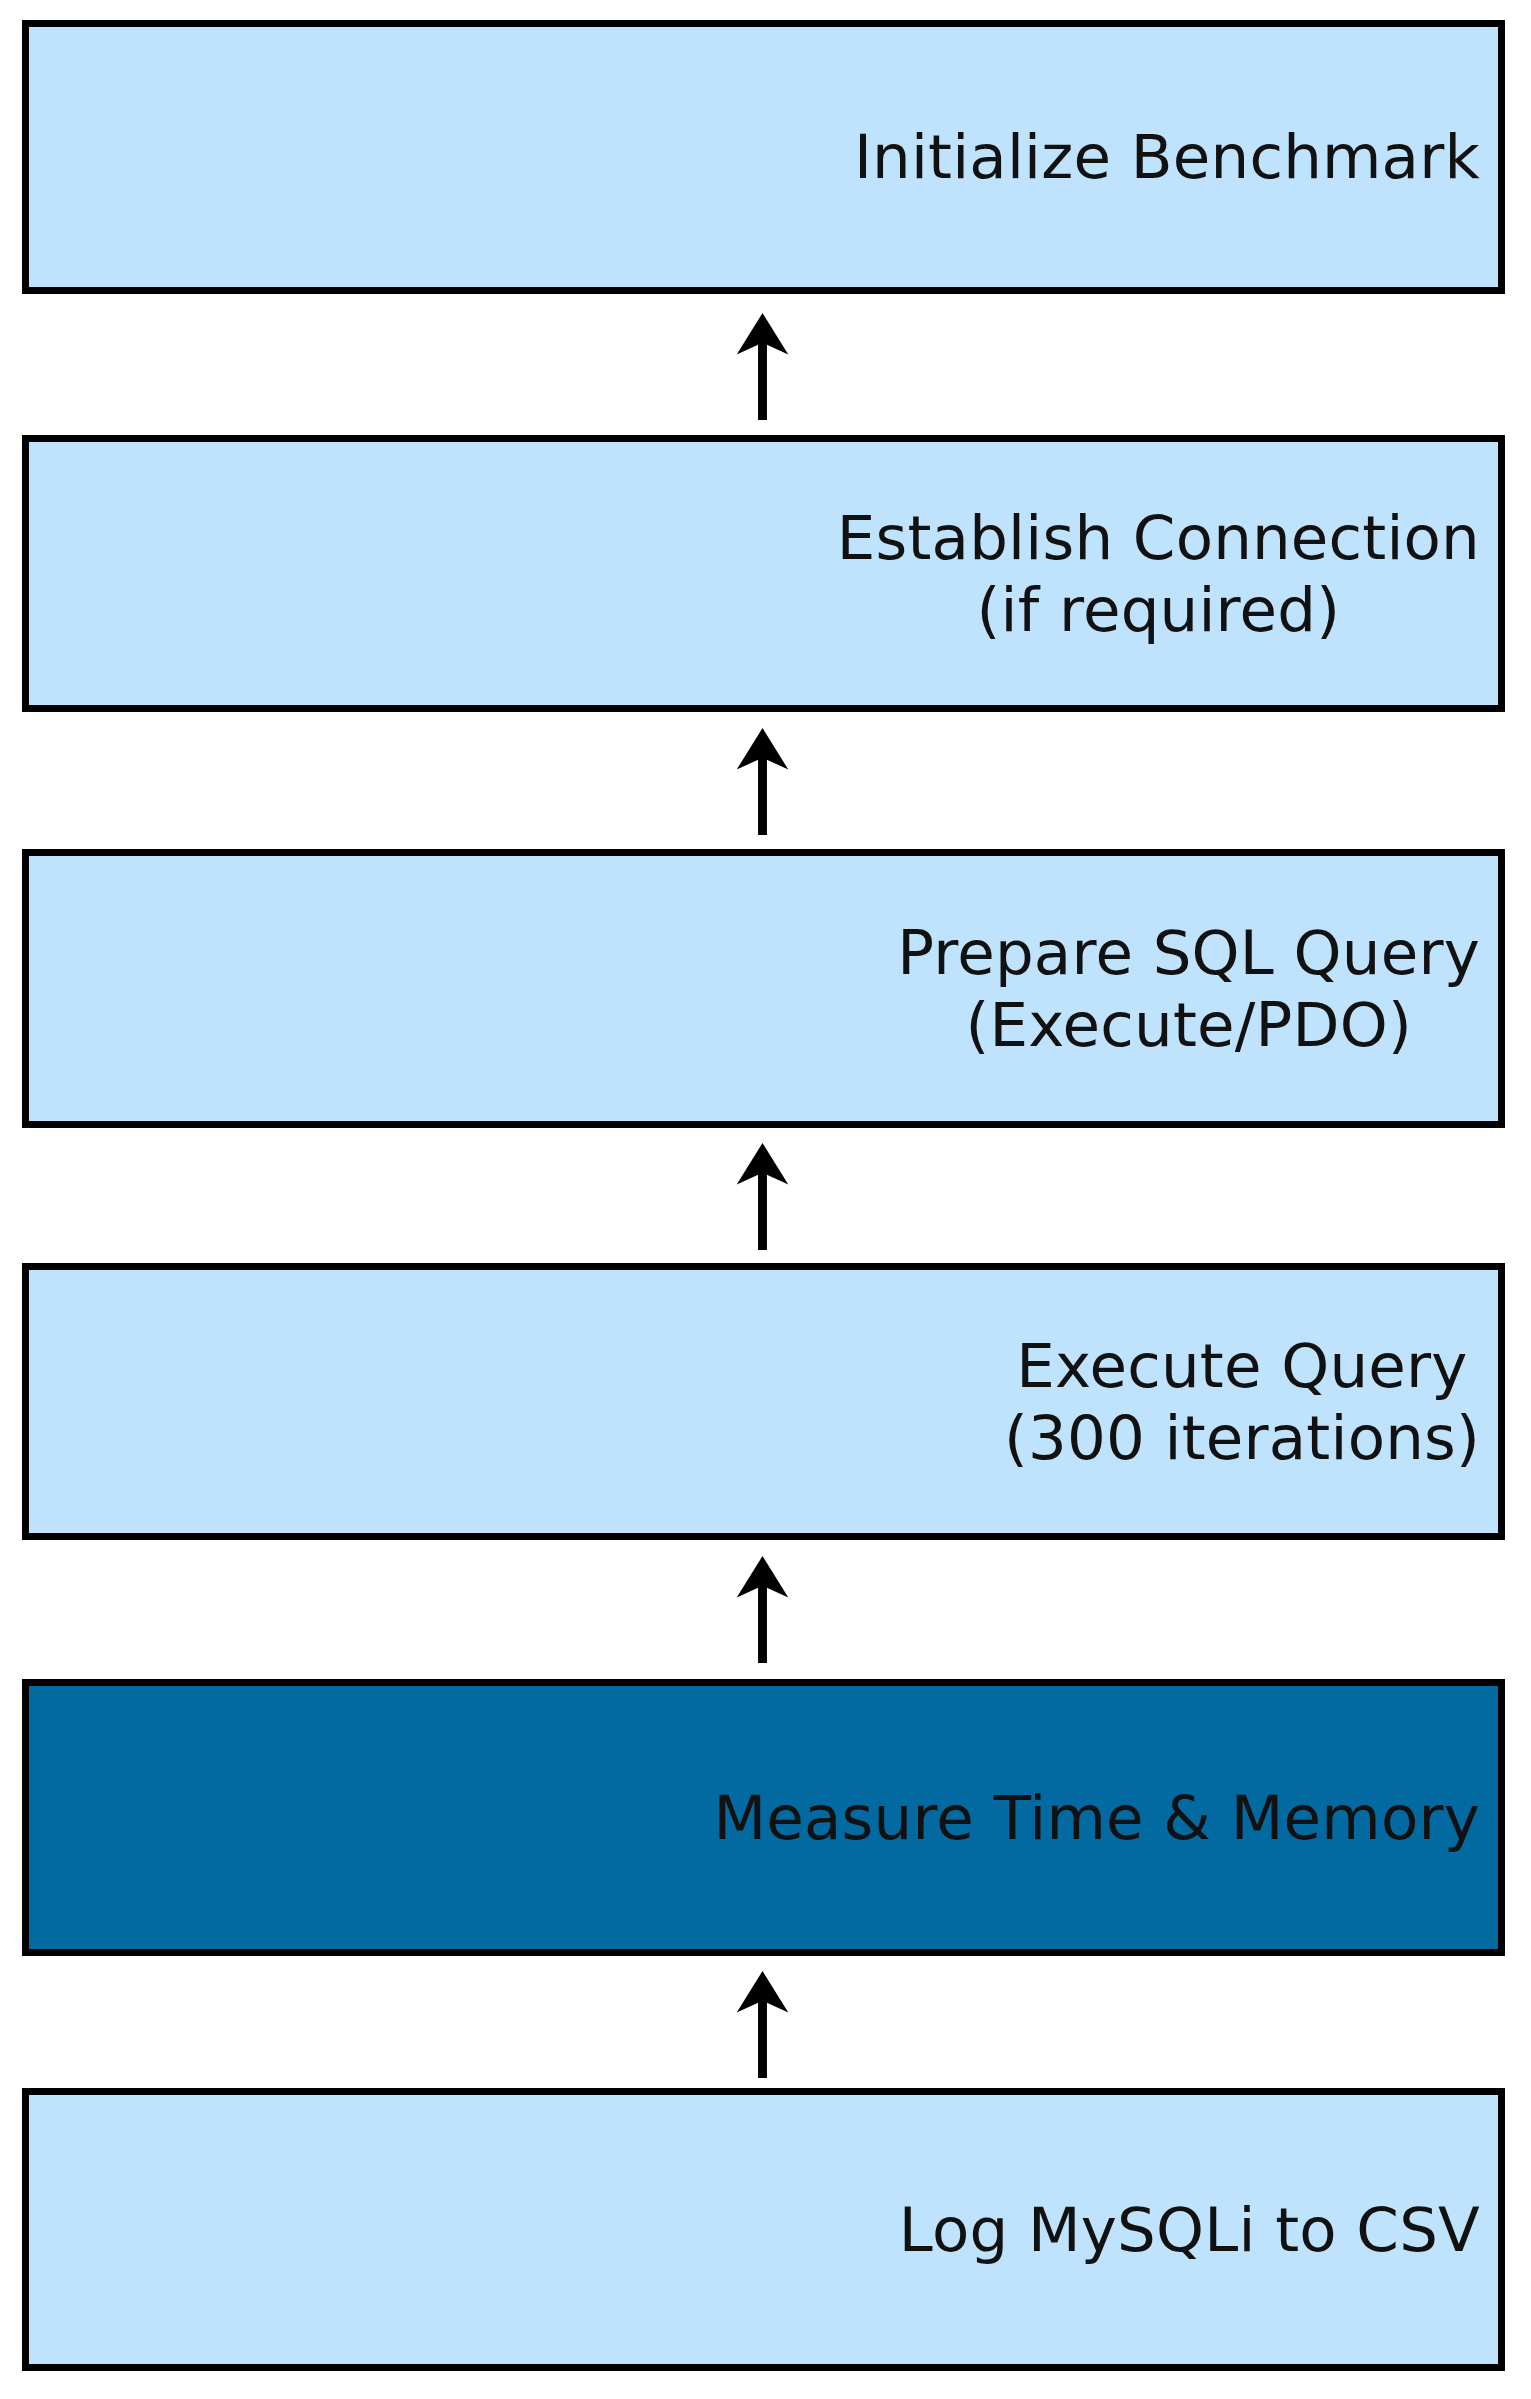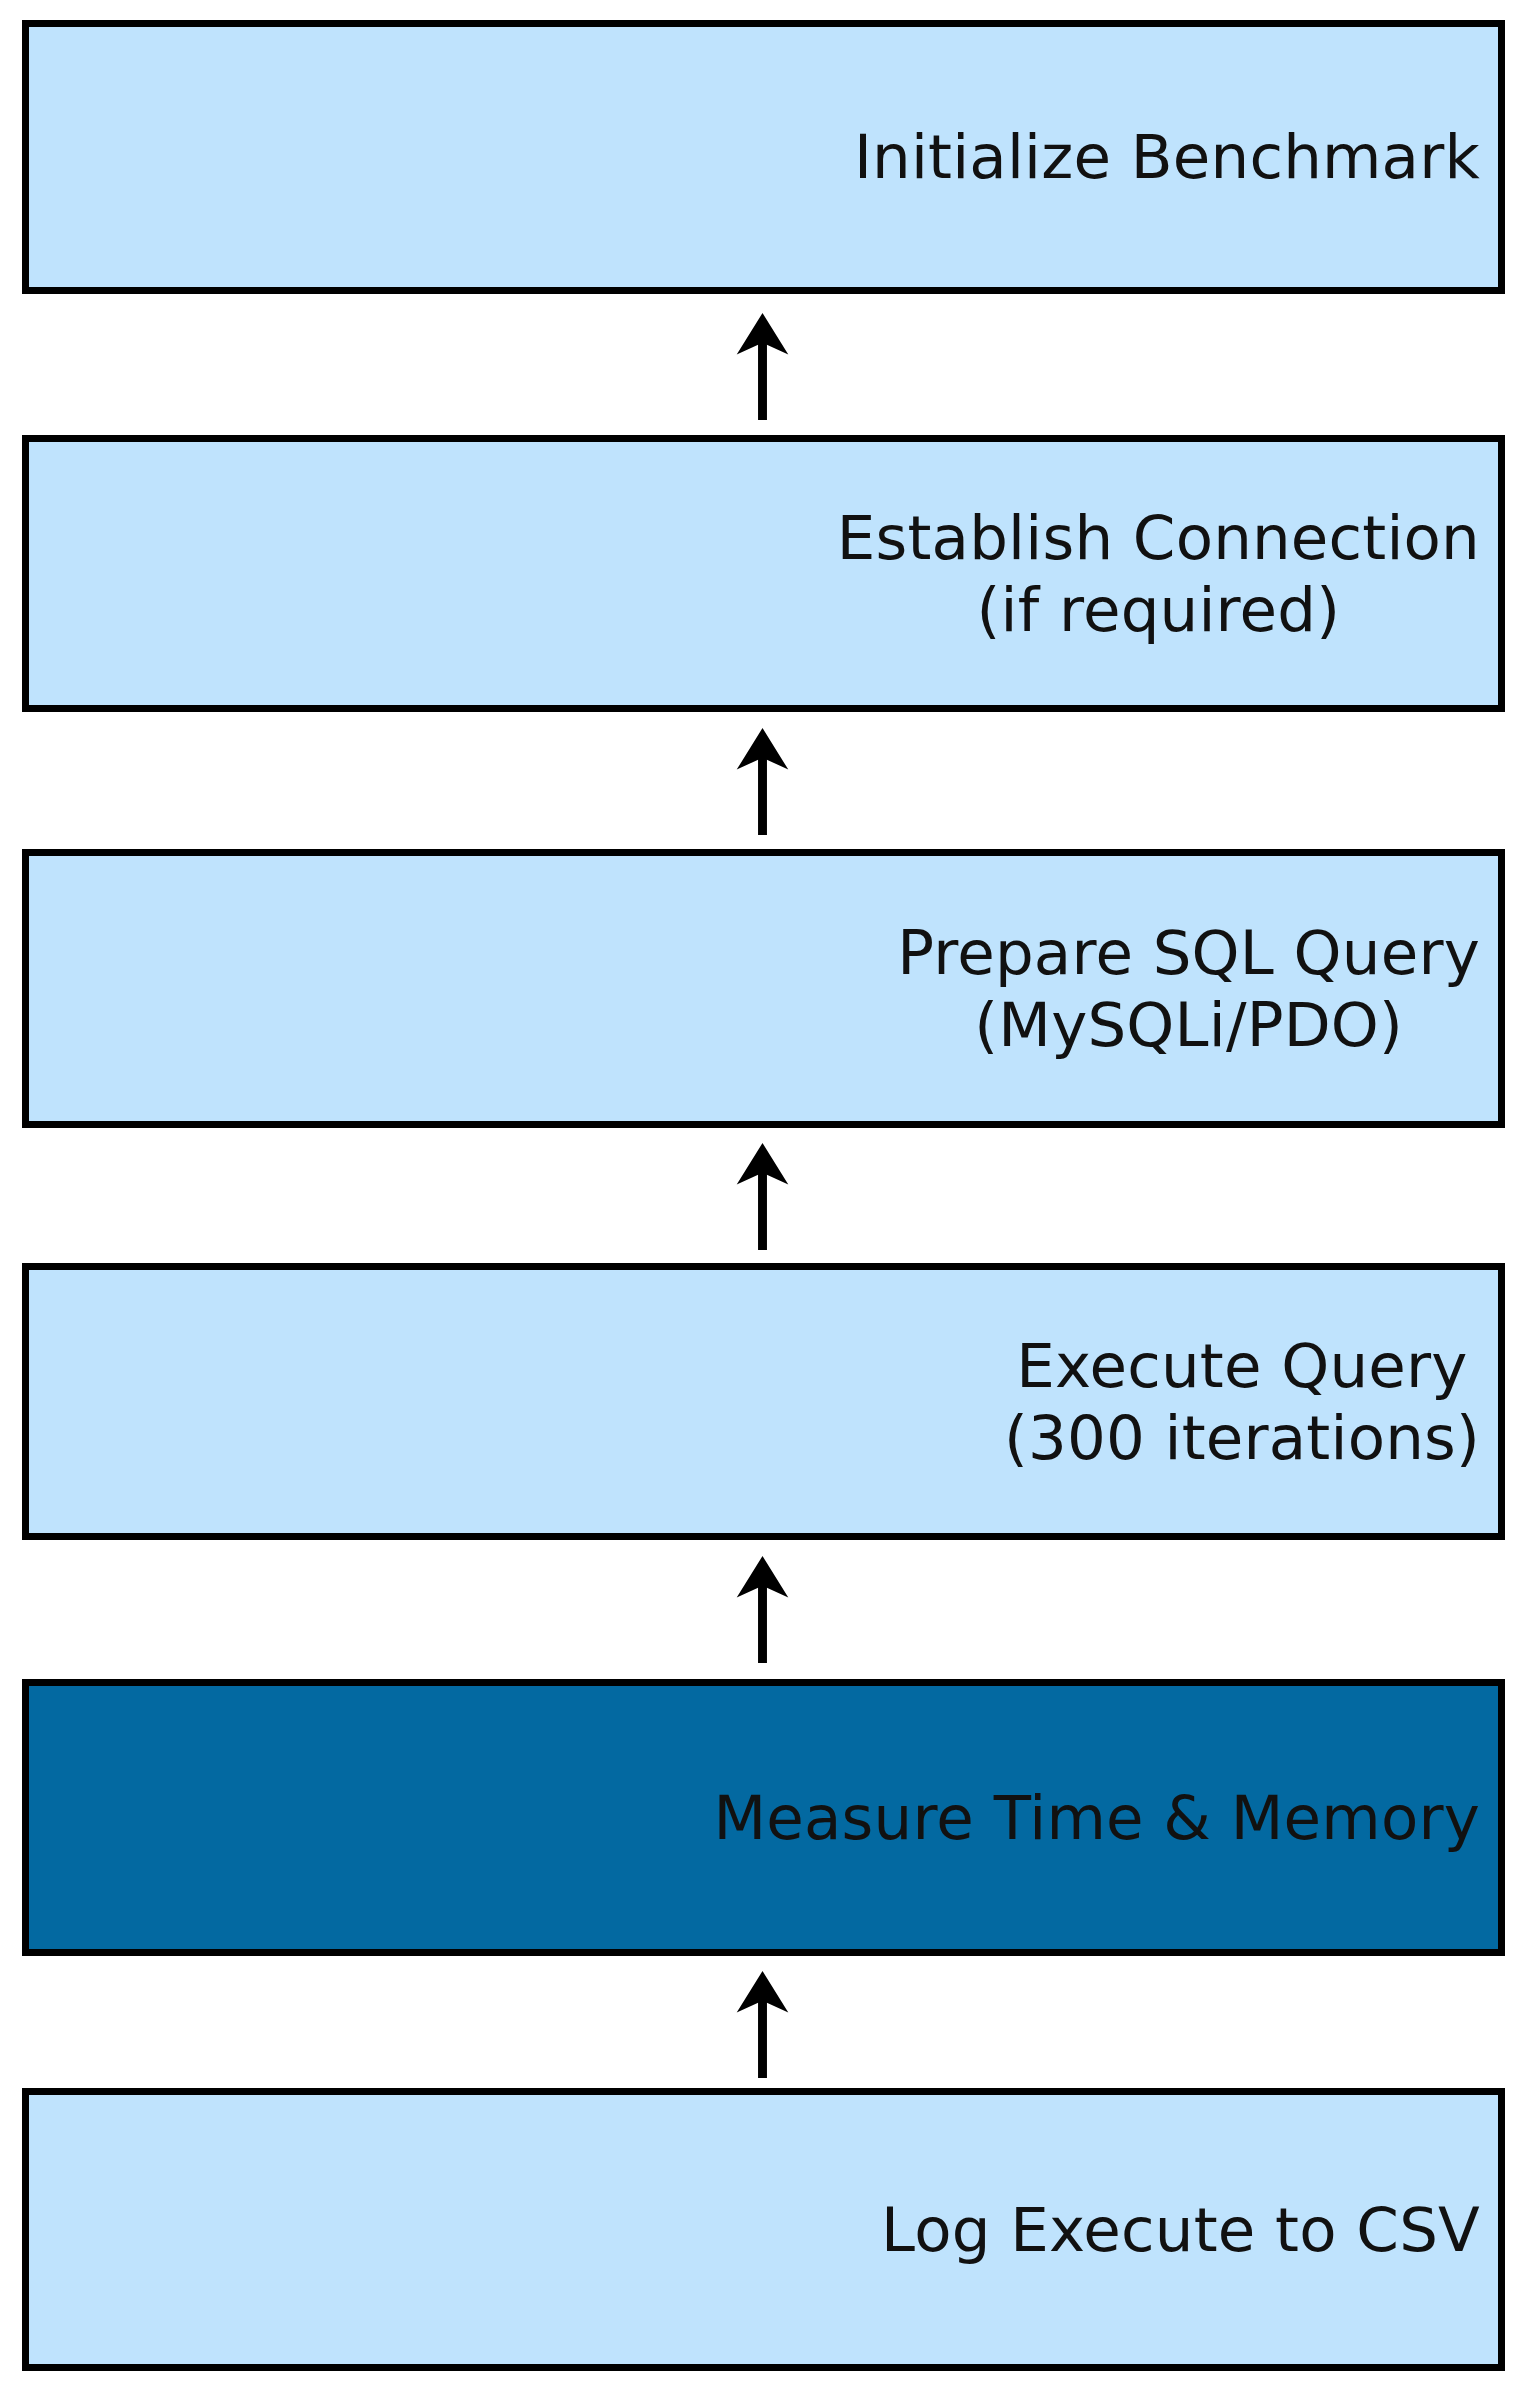--- a/index.html
+++ b/index.html
@@ -83,19 +83,19 @@
     <div class="flow-arrow" style="left: 703px; top: 1969px; height: 109px;">
       <svg viewBox="0 0 120 110" preserveAspectRatio="none">
         <line x1="60" y1="110" x2="60" y2="22" stroke="#000000" stroke-width="9"></line>
         <polygon points="60,2 34,44 60,32 86,44" fill="#000000"></polygon>
       </svg>
     </div>
     <div class="flow-node" style="left: 22px; top: 20px; width: 1483px; height: 274px; background: rgb(191, 227, 253); border-color: rgb(0, 0, 0); color: rgb(17, 17, 17);"><span>Initialize Benchmark</span></div>
     <div class="flow-node" style="left: 22px; top: 435px; width: 1483px; height: 277px; background: rgb(191, 227, 253); border-color: rgb(0, 0, 0); color: rgb(17, 17, 17); padding-left: 7px;"><span>Establish Connection
 (if required)</span></div>
     <div class="flow-node" style="left: 22px; top: 849px; width: 1483px; height: 279px; background: rgb(191, 227, 253); border-color: rgb(0, 0, 0); color: rgb(17, 17, 17);"><span>Prepare SQL Query
-(MySQLi/PDO)</span></div>
+(Execute/PDO)</span></div>
     <div class="flow-node" style="left: 22px; top: 1263px; width: 1483px; height: 277px; background: rgb(191, 227, 253); border-color: rgb(0, 0, 0); color: rgb(17, 17, 17);"><span>Execute Query
 (300 iterations)</span></div>
     <div class="flow-node" style="left: 22px; top: 1679px; width: 1483px; height: 277px; background: #0369a1; border-color: rgb(0, 0, 0); color: rgb(17, 17, 17);"><span>Measure Time &amp; Memory</span></div>
-    <div class="flow-node" style="left: 22px; top: 2088px; width: 1483px; height: 283px; background: rgb(191, 227, 253); border-color: rgb(0, 0, 0); color: rgb(17, 17, 17);"><span>Log Execute to CSV</span></div>
+    <div class="flow-node" style="left: 22px; top: 2088px; width: 1483px; height: 283px; background: rgb(191, 227, 253); border-color: rgb(0, 0, 0); color: rgb(17, 17, 17);"><span>Log MySQLi to CSV</span></div>
   </div>
 
 
 </body></html>

